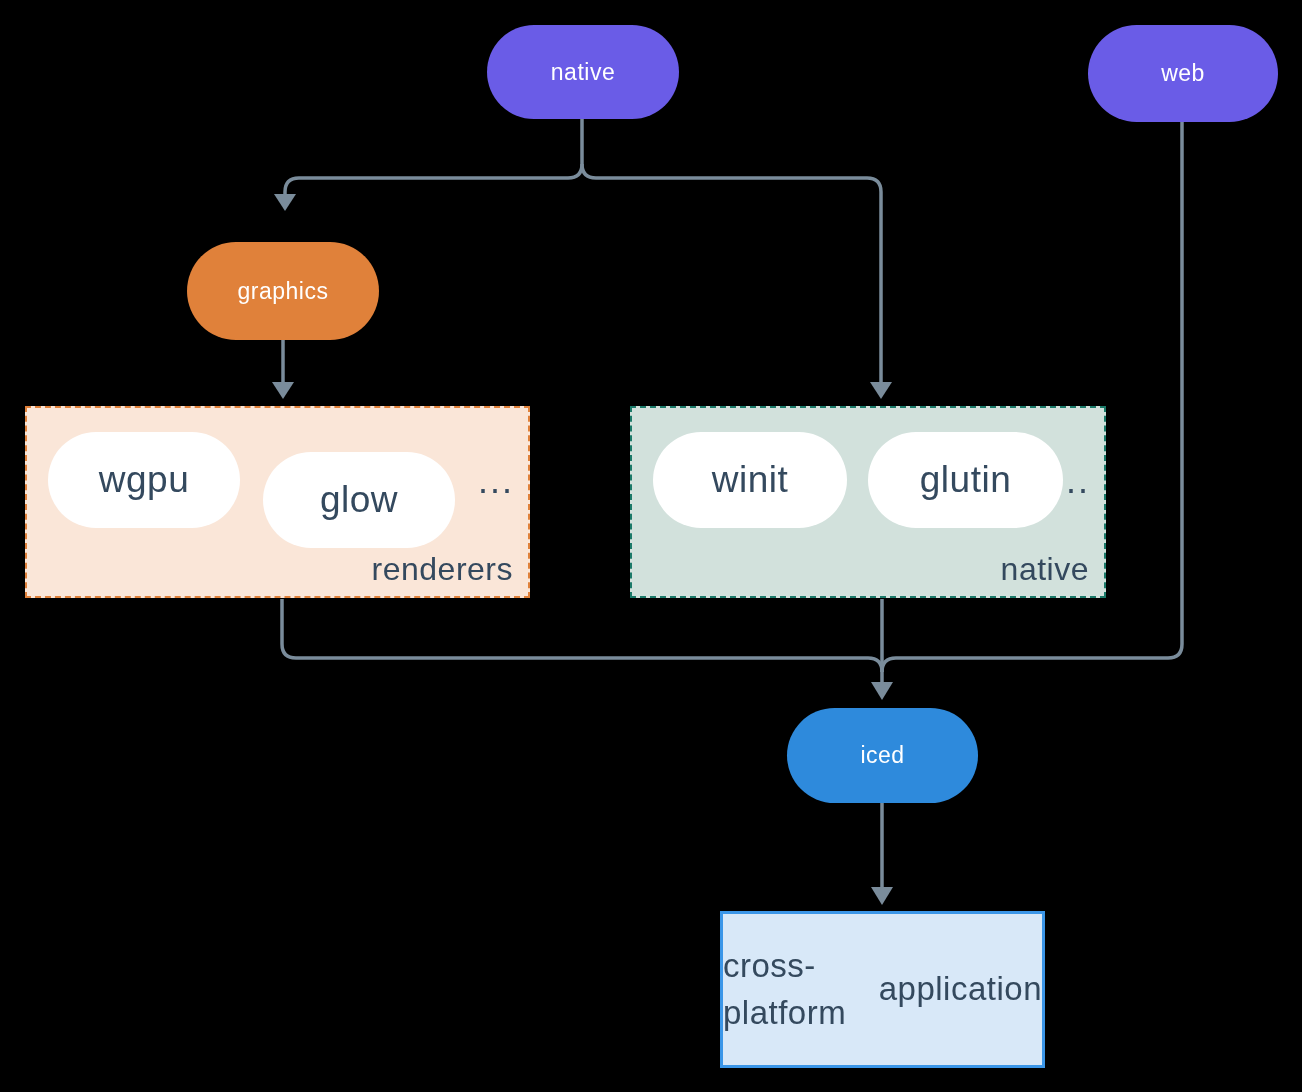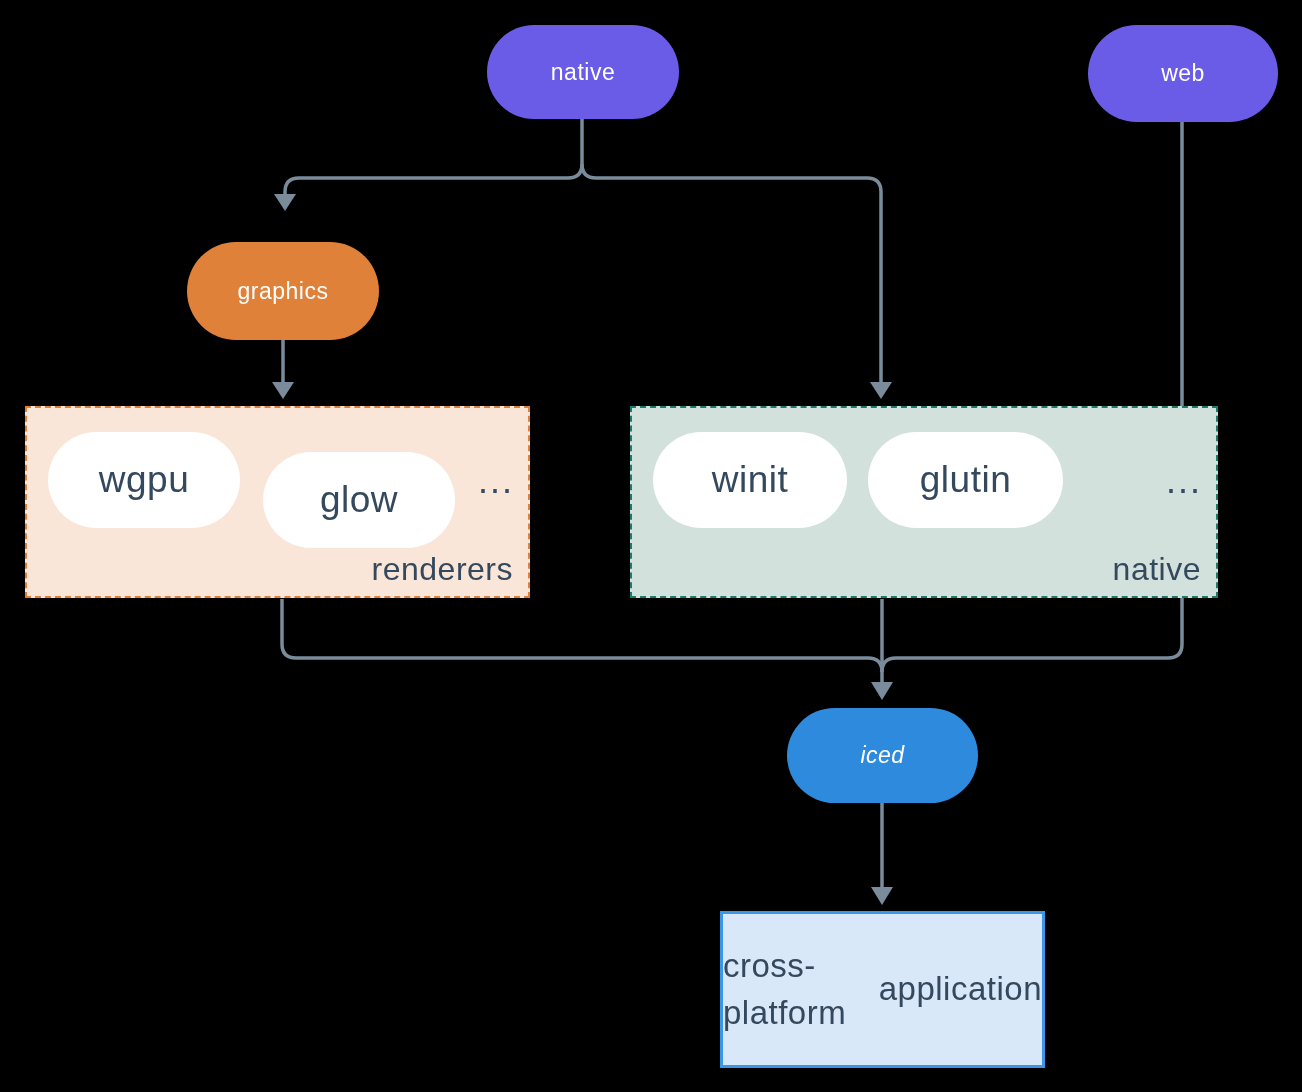--- a/index.html
+++ b/index.html
@@ -47,41 +47,41 @@
     display: flex;
     align-items: center;
     justify-content: center;
     border-radius: 60px;
     z-index: 2;
     font-size: 23px;
     letter-spacing: 0.5px;
   }
   .pill.purple { background: var(--purple); color: var(--node-text); }
   .pill.orange { background: var(--orange); color: var(--node-text); }
-  .pill.blue   { background: var(--blue);   color: var(--node-text); font-style: italic; }
+  .pill.blue   { background: var(--blue);   color: var(--node-text); }
   .pill.white  { background: #FFFFFF;       color: var(--dark-text); }
 
   .node-native   { left: 487px; top: 25px;  width: 192px; height: 94px; }
   .node-web      { left: 1088px; top: 25px; width: 190px; height: 97px; }
   .node-graphics { left: 187px; top: 215px; width: 192px; height: 98px; margin-top: 27px; }
   .node-iced     { left: 787px; top: 708px; width: 191px; height: 95px; }
 
   .group {
     position: absolute;
     z-index: 2;
     border-width: 2px;
     border-style: dashed;
   }
   .group-renderers {
     left: 25px; top: 406px; width: 505px; height: 192px;
     background: var(--renderers-bg);
     border-color: var(--renderers-border);
   }
   .group-shells {
-    left: 630px; top: 406px; width: 588px; height: 192px;
+    left: 630px; top: 406px; width: 476px; height: 192px;
     background: var(--shells-bg);
     border-color: var(--shells-border);
   }
   .group .pill { font-size: 37px; }
   .group-renderers .node-wgpu { left: 21px;  top: 24px; width: 192px; height: 96px; }
   .group-renderers .node-glow { left: 236px; top: 24px; width: 192px; height: 96px; margin-top: 20px; }
   .group-shells .node-winit   { left: 21px;  top: 24px; width: 194px; height: 96px; }
   .group-shells .node-glutin  { left: 236px; top: 24px; width: 195px; height: 96px; }
   .ellipsis {
     position: absolute;

